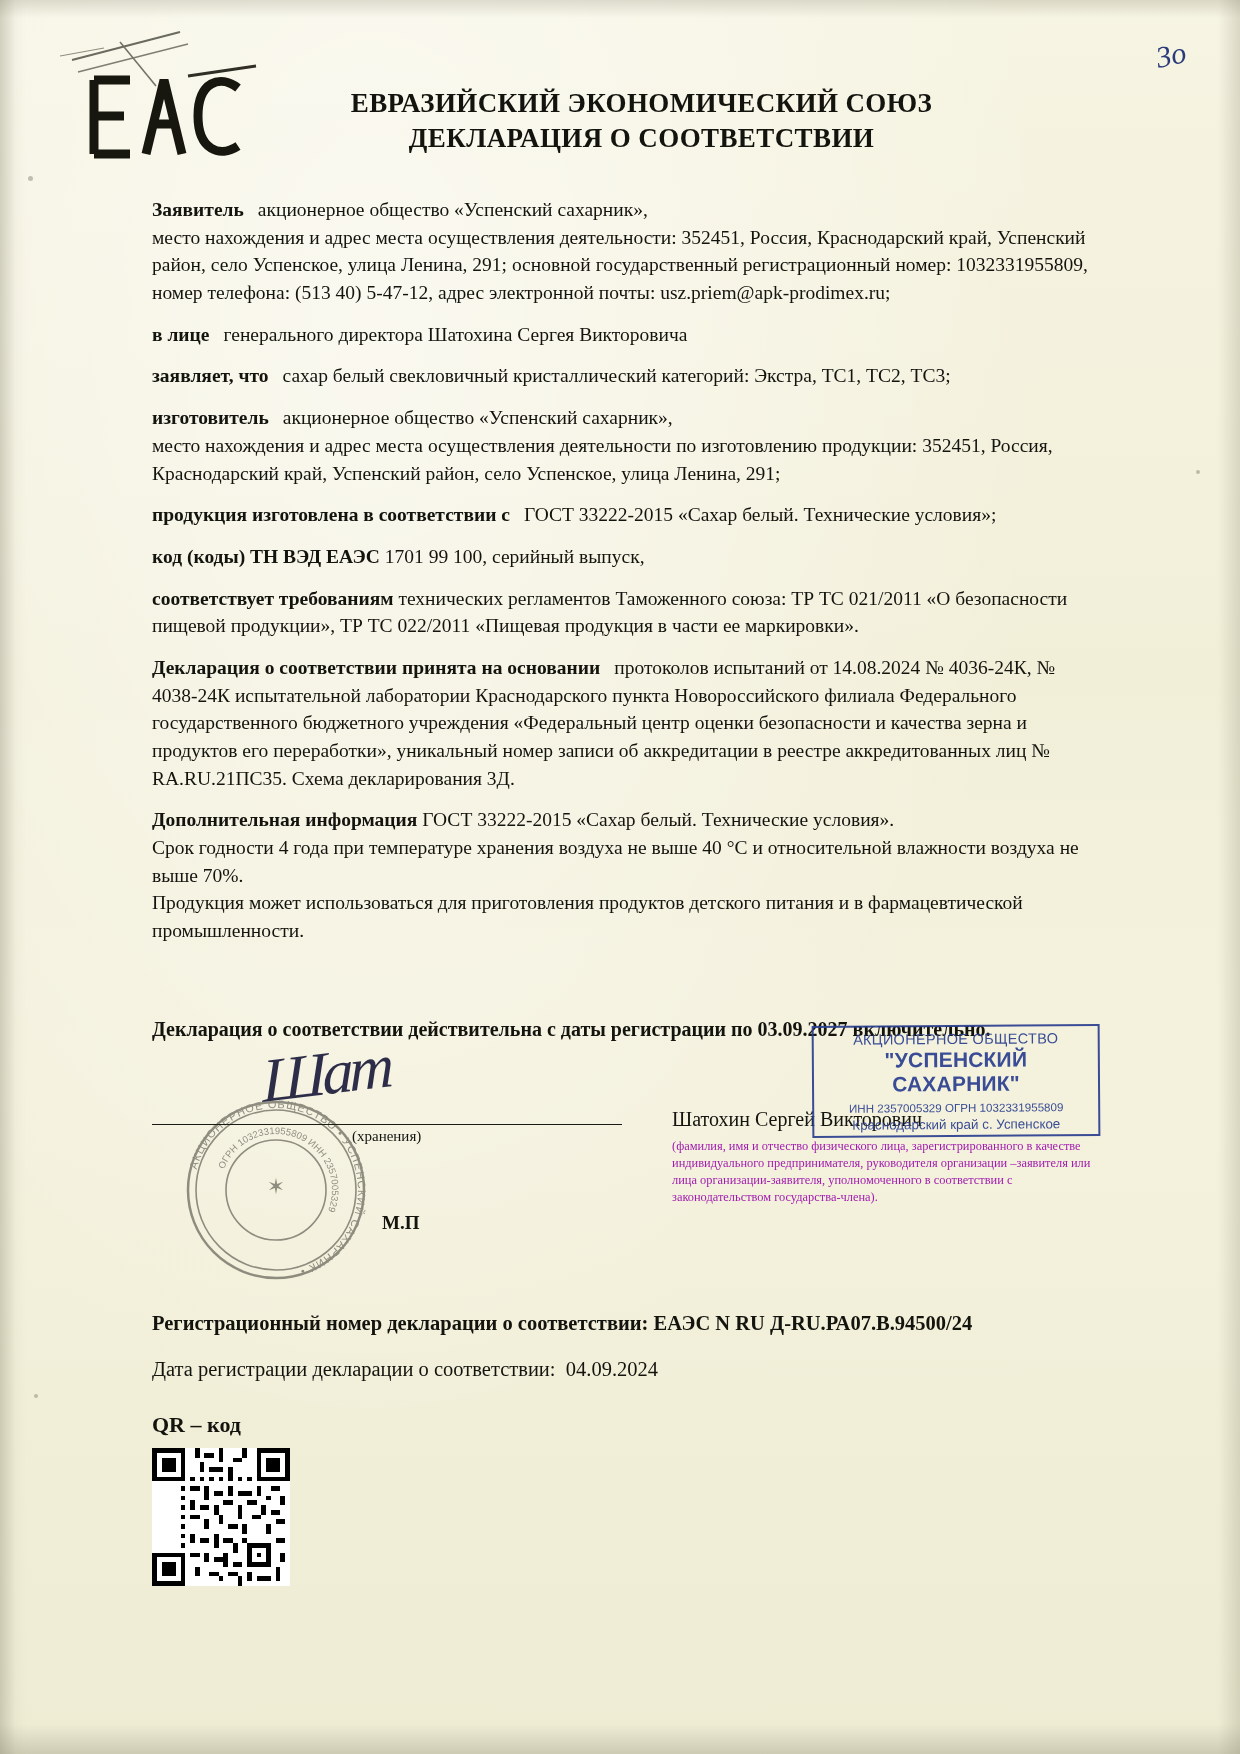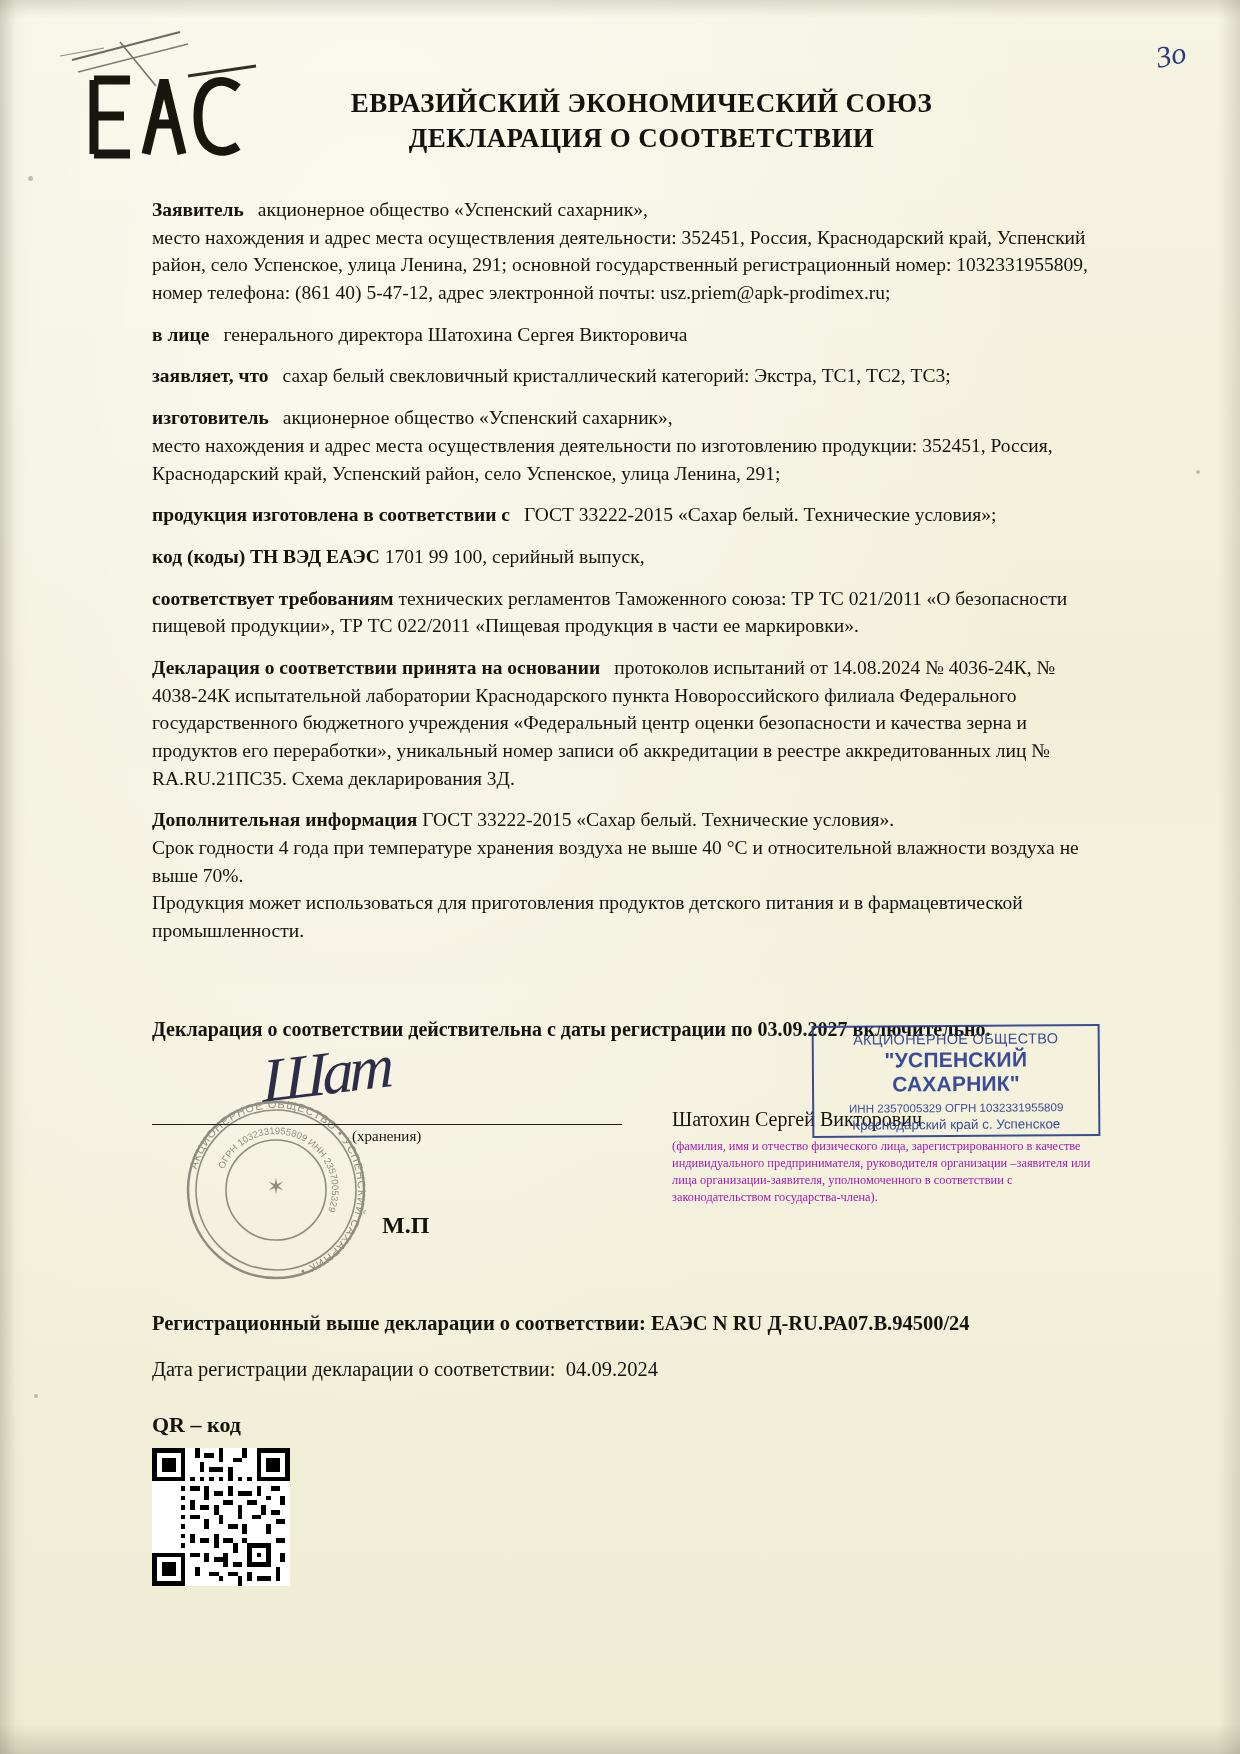--- a/index.html
+++ b/index.html
@@ -131,21 +131,21 @@
     position: absolute;
     left: 200px;
     top: 68px;
     font-size: 15px;
   }
   .mp {
     position: absolute;
     left: 230px;
     top: 152px;
     font-weight: bold;
-    font-size: 24px;
+    font-size: 19px;
   }
   .signer-name {
     position: absolute;
     left: 520px;
     top: 48px;
     font-size: 20px;
   }
   .signer-legend {
     position: absolute;
     left: 520px;
@@ -280,21 +280,21 @@
 
 <div class="header">
   <div class="line">ЕВРАЗИЙСКИЙ ЭКОНОМИЧЕСКИЙ СОЮЗ</div>
   <div class="line">ДЕКЛАРАЦИЯ О СООТВЕТСТВИИ</div>
 </div>
 
 <div class="doc-body">
 
   <div class="block">
     <p><span class="lbl">Заявитель</span><span class="gap"></span><span>акционерное общество «Успенский сахарник»,</span></p>
-    <p>место нахождения и адрес места осуществления деятельности: 352451, Россия, Краснодарский край, Успенский район, село Успенское, улица Ленина, 291; основной государственный регистрационный номер: 1032331955809, номер телефона: (861 40) 5-47-12, адрес электронной почты: usz.priem@apk-prodimex.ru;</p>
+    <p>место нахождения и адрес места осуществления деятельности: 352451, Россия, Краснодарский край, Успенский район, село Успенское, улица Ленина, 291; основной государственный регистрационный номер: 1032331955809, номер телефона: (513 40) 5-47-12, адрес электронной почты: usz.priem@apk-prodimex.ru;</p>
   </div>
 
   <div class="block">
     <p><span class="lbl">в лице</span><span class="gap"></span><span>генерального директора Шатохина Сергея Викторовича</span></p>
   </div>
 
   <div class="block">
     <p><span class="lbl">заявляет, что</span><span class="gap"></span><span>сахар белый свекловичный кристаллический категорий: Экстра, ТС1, ТС2, ТС3;</span></p>
   </div>
 
@@ -358,21 +358,21 @@
 </div>
 
 <div class="rect-stamp">
   <div class="r1">АКЦИОНЕРНОЕ ОБЩЕСТВО</div>
   <div class="r2">"УСПЕНСКИЙ САХАРНИК"</div>
   <div class="r3">ИНН 2357005329  ОГРН 1032331955809</div>
   <div class="r4">Краснодарский край  с. Успенское</div>
 </div>
 
 <div class="reg-number">
-  <span>Регистрационный выше декларации о соответствии:</span>
+  <span>Регистрационный номер декларации о соответствии:</span>
   <span>ЕАЭС N RU Д-RU.РА07.В.94500/24</span>
 </div>
 
 <div class="reg-date">
   <span>Дата регистрации декларации о соответствии:</span>
   &nbsp;<span>04.09.2024</span>
 </div>
 
 <div class="qr-label">QR – код</div>
 

